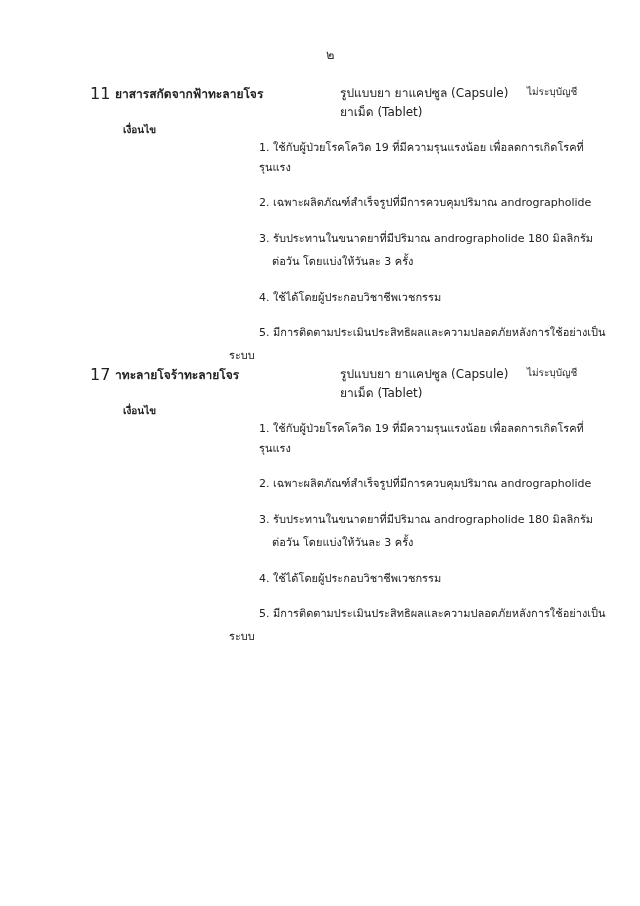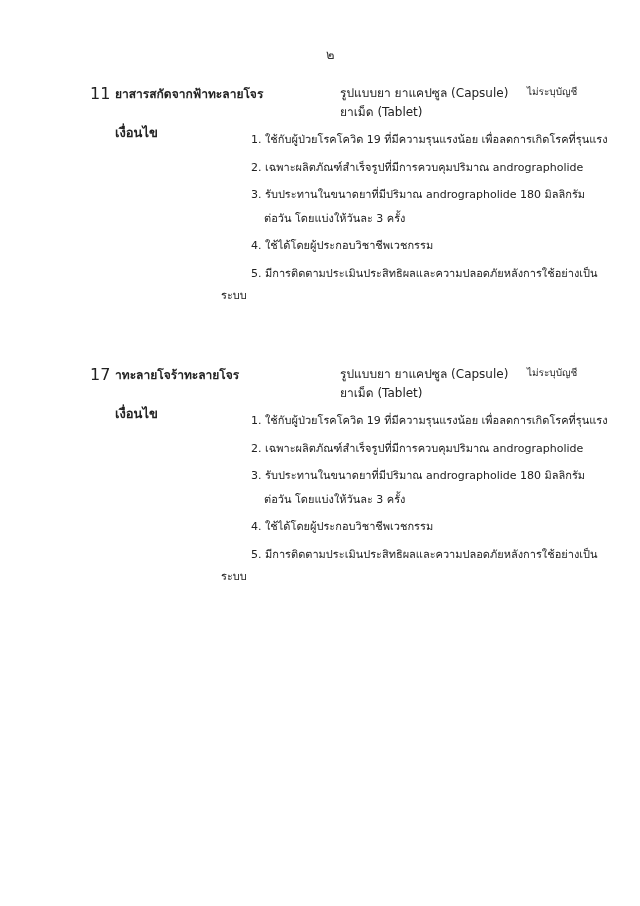--- a/index.html
+++ b/index.html
@@ -4,23 +4,23 @@
 <style>
   html, body { margin:0; padding:0; background:#ffffff; }
   body { width:640px; height:906px; position:relative; overflow:hidden;
          font-family:"DejaVu Sans","Liberation Sans",sans-serif; color:#222; }
   .page-number { position:absolute; top:44px; left:326px; font-size:13px; color:#333; }
   .entry { position:absolute; left:0; width:640px; }
   .num { position:absolute; left:90px; top:0; font-size:16px; }
   .title { position:absolute; left:115px; top:0; font-size:12px; font-weight:bold; }
   .form { position:absolute; left:340px; top:0; font-size:12px; line-height:19px; }
   .status { position:absolute; left:527px; top:0; font-size:10px; }
-  .cond-label { position:absolute; left:115px; top:38px; font-size:13px; font-weight:bold; }
+  .cond-label { position:absolute; left:123px; top:38px; font-size:10px; font-weight:bold; }
   .cond-list { position:absolute; left:243px; top:38px; font-size:11px; line-height:19.5px; margin:0; padding:0; list-style:none; width:380px; }
-  .cond-list li { margin:8px; padding:0; }
+  .cond-list li { margin:16px; padding:0; }
   .cont { padding-left:13px; display:block; }
   .tail-out { position:relative; left:-13px; }
 </style>
 </head>
 <body>
 
 <div class="page-number">๒</div>
 
 <div class="entry" style="top:84px;">
   <span class="num">11</span>

